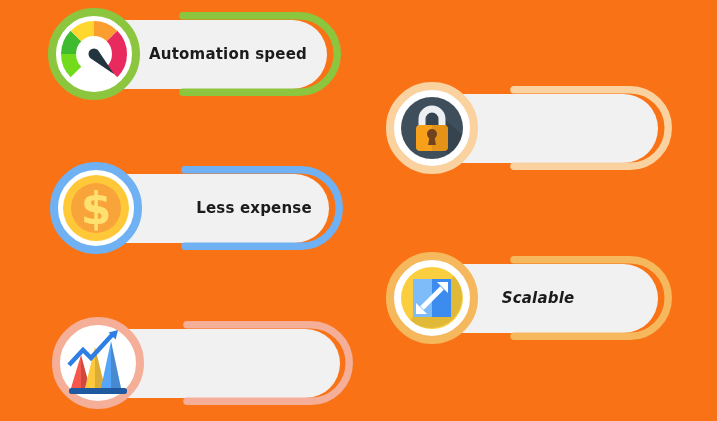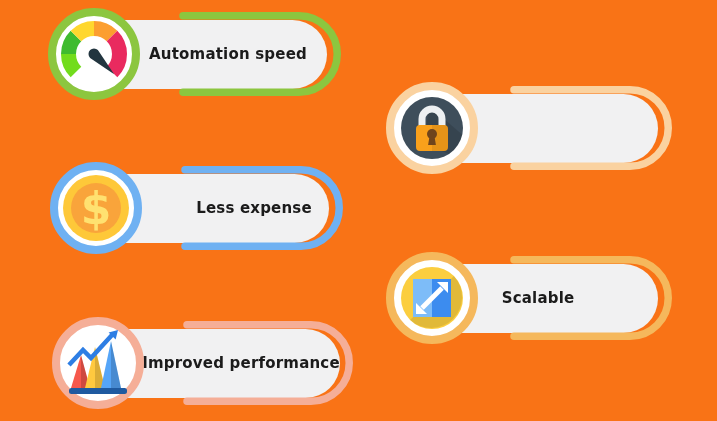--- a/index.html
+++ b/index.html
@@ -69,21 +69,20 @@
         <text class="sym" x="0" y="16">$</text>
       </svg>
     </div>
   </div>
 
   <div class="item" style="left: 52px; top: 317px; width: 302px; --c: #f5ae97;">
     <div class="gray-pill" style="width:248px;"></div>
     <svg class="frame" width="302" height="92" viewBox="0 0 302 92">
       <path d="M135,7.75 H259 A38.25,38.25 0 0 1 259,84.25 H135"></path>
     </svg>
-    <span class="label" style="left:189px;">Improved performance</span>
     <div class="badge">
       <svg class="icon" width="72" height="72" viewBox="-36 -36 72 72" style="--b0: #f6584c; --b1: #ffc93f; --b2: #55a5f8; --line: #2e7ee4; --base: #1f5aa0;">
         <g>
           <path d="M-27,25 L-17,-8 L-8,25 Z" style="fill:var(--b0)"></path>
           <path d="M-17,-8 L-8,25 L-17,25 Z" fill="#000" opacity=".16"></path>
           <path d="M-13,25 L-3,-16 L7,25 Z" style="fill:var(--b1)"></path>
           <path d="M-3,-16 L7,25 L-3,25 Z" fill="#000" opacity=".14"></path>
           <path d="M3,25 L13,-22 L23,25 Z" style="fill:var(--b2)"></path>
           <path d="M13,-22 L23,25 L13,25 Z" fill="#000" opacity=".16"></path>
         </g>
@@ -114,21 +113,21 @@
         <rect x="-16" y="-3" width="32" height="26" rx="4" style="fill:var(--body)"></rect>
         <path d="M0,-3 H12 A4,4 0 0 1 16,1 V19 A4,4 0 0 1 12,23 H0 Z" fill="#000" opacity=".08"></path>
         <g>
           <circle cy="6" r="5" style="fill:var(--key)"></circle>
           <path d="M-2.6,9 H2.6 L3.9,17 H-3.9 Z" style="fill:var(--key)"></path>
         </g>
       </svg>
     </div>
   </div>
 
-  <div class="item" style="left: 386px; top: 252px; width: 287px; --c: #f5b85c;">
+  <div class="item" style="left: 386px; top: 252px; width: 287px; font-style: italic; --c: #f5b85c;">
     <div class="gray-pill" style="width:232px;"></div>
     <svg class="frame" width="287" height="92" viewBox="0 0 287 92">
       <path d="M128,7.75 H244 A38.25,38.25 0 0 1 244,84.25 H128"></path>
     </svg>
     <span class="label" style="left:152px;">Scalable</span>
     <div class="badge">
       <svg class="icon" width="72" height="72" viewBox="-36 -36 72 72" style="--disc: #fbce3f; --sqL: #7dbcf8; --sqD: #3c8cef; --arrow: #ffffff;">
         <circle r="31" style="fill:var(--disc)"></circle>
         <path d="M-21.9,21.9 A31,31 0 0 0 21.9,-21.9 Z" fill="#000" opacity=".10"></path>
         <rect x="-19" y="-19" width="38" height="38" style="fill:var(--sqL)"></rect>

